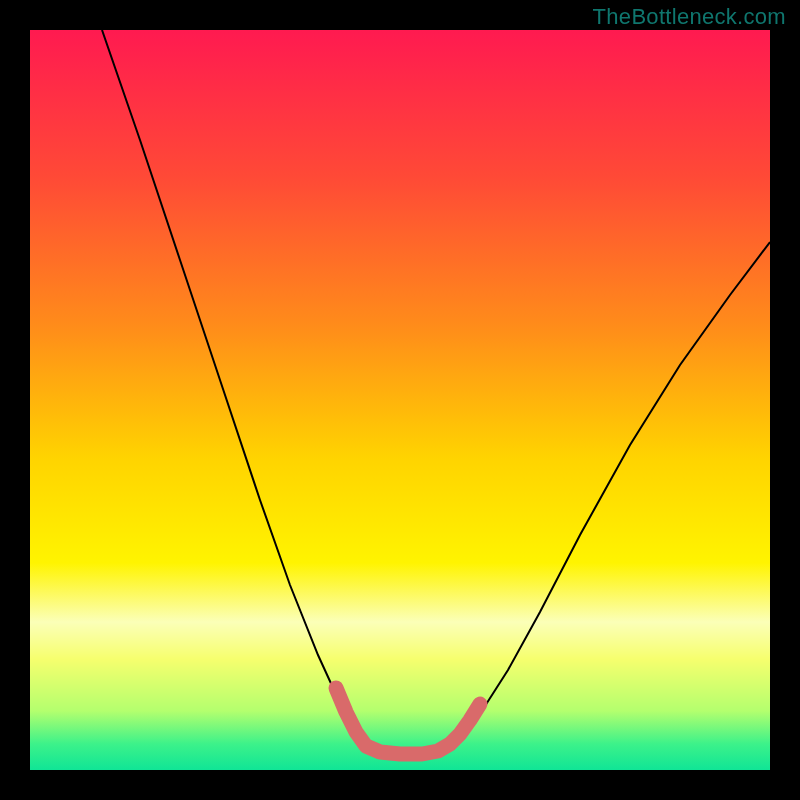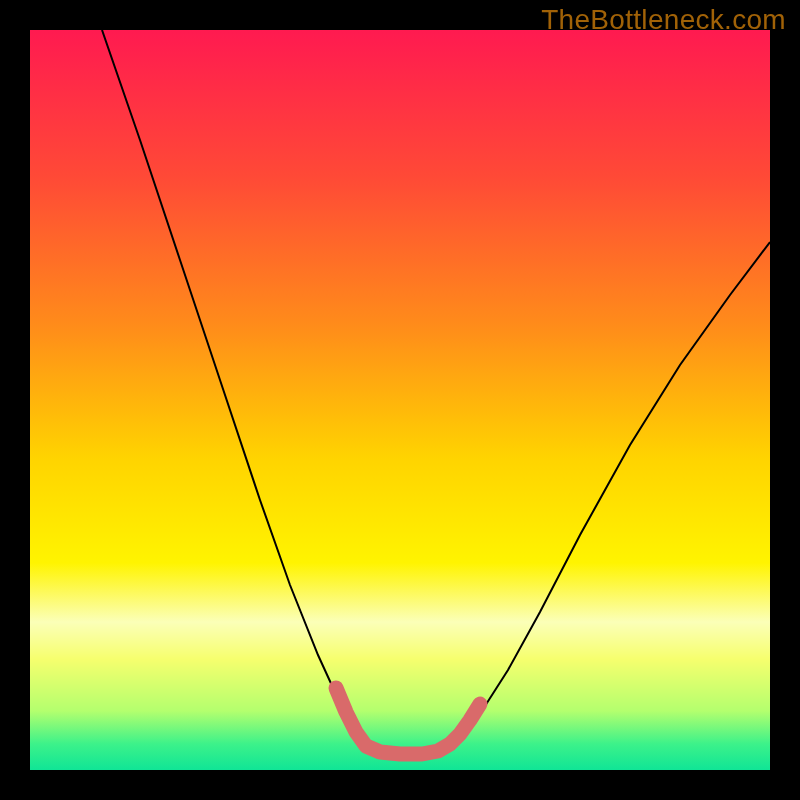--- a/index.html
+++ b/index.html
@@ -13,22 +13,22 @@
   .outer {
     width: 800px;
     height: 800px;
     background: #000;
     position: relative;
   }
   .watermark {
     position: absolute;
     top: 4px;
     right: 14px;
-    color: #a16207;
-    font-size: 28px;
+    color: #0f766e;
+    font-size: 22px;
     font-weight: 500;
     letter-spacing: 0.3px;
     z-index: 5;
   }
   svg {
     position: absolute;
     top: 30px;
     left: 30px;
   }
 </style>

